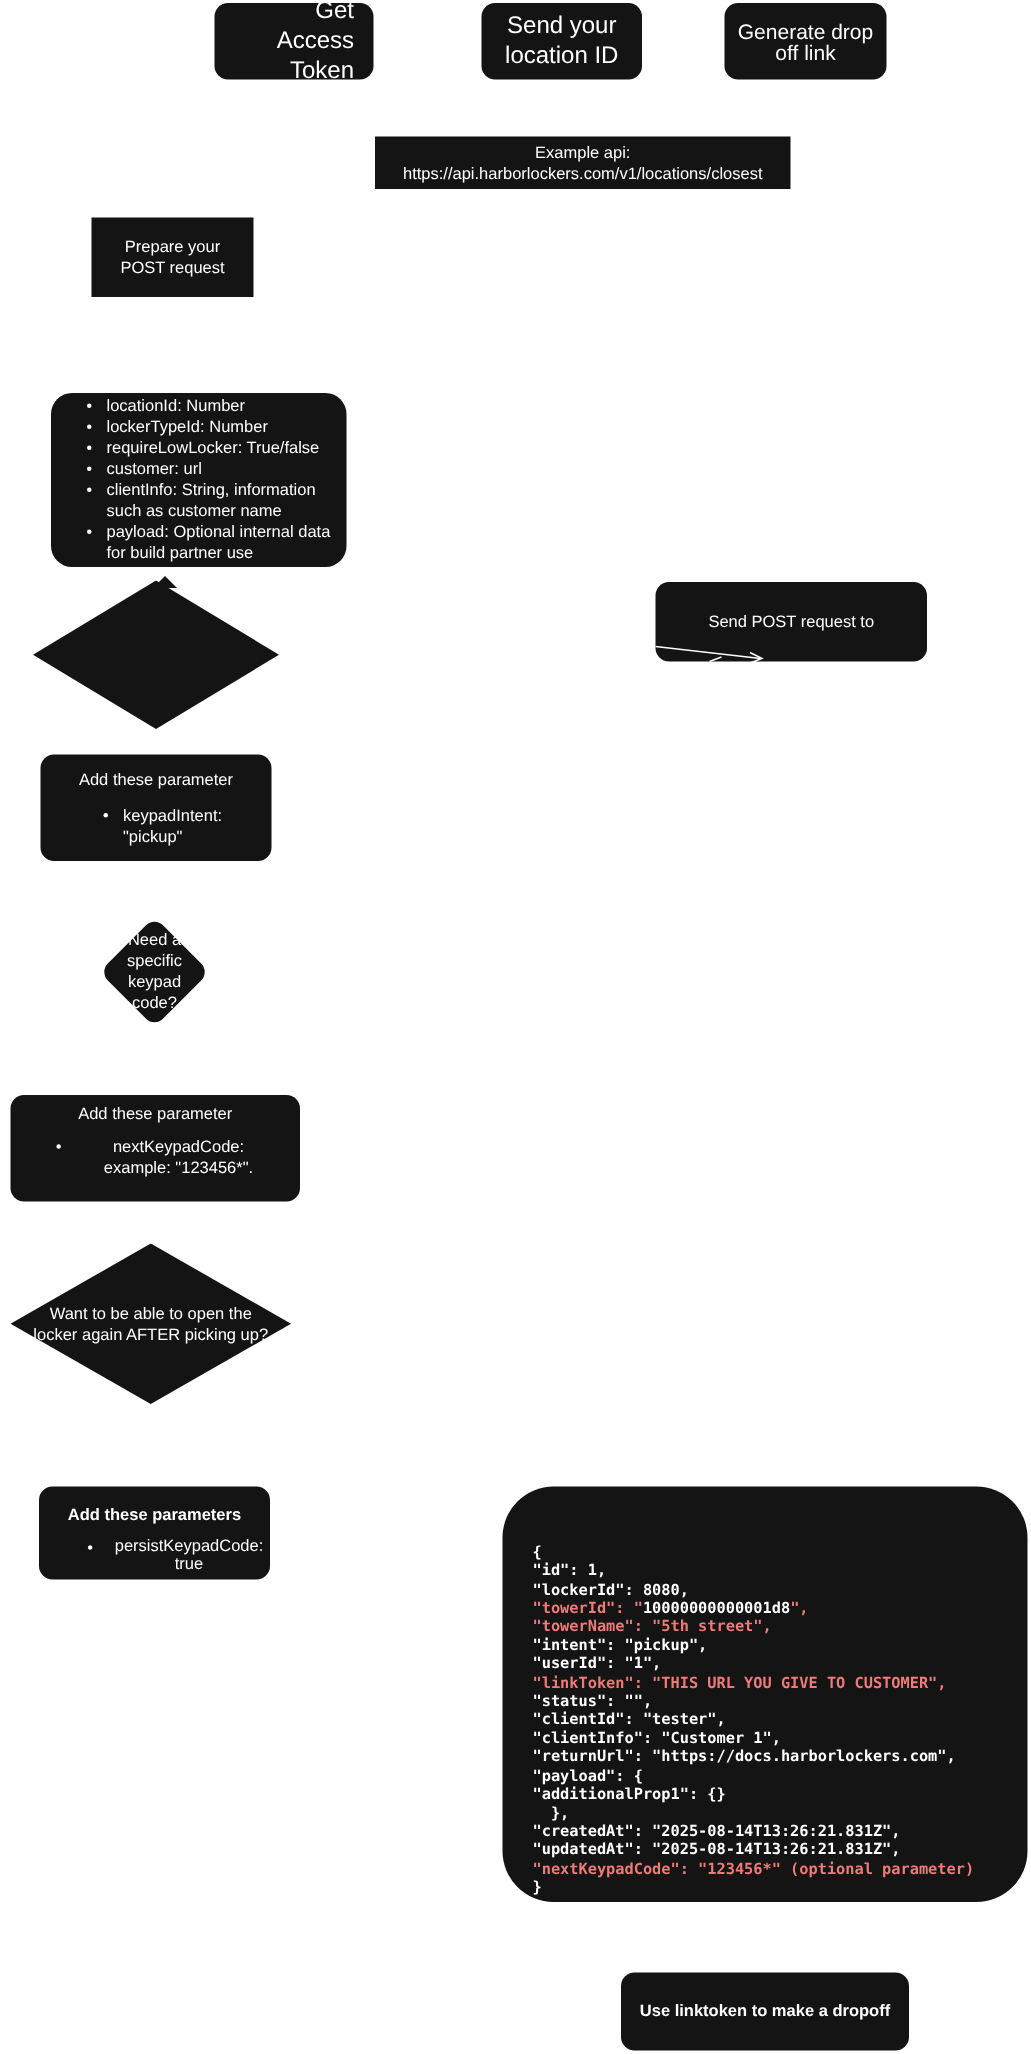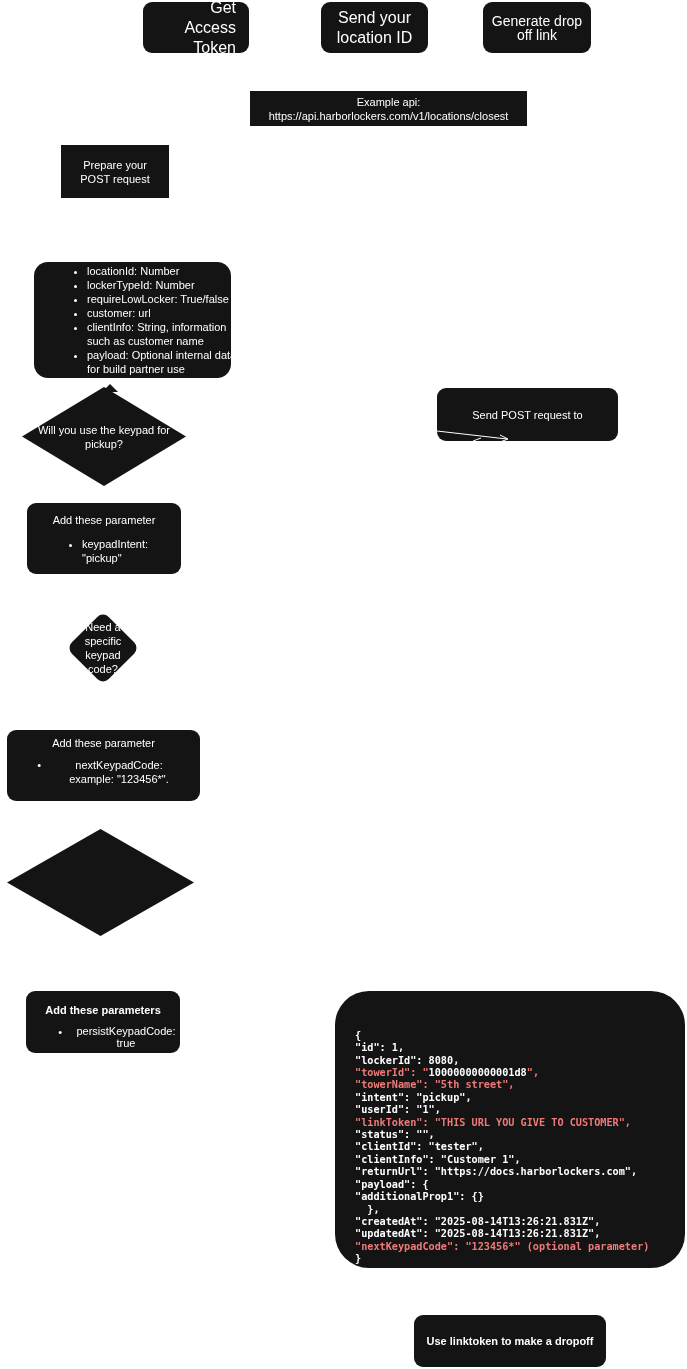--- a/index.html
+++ b/index.html
@@ -42,40 +42,39 @@
 
 <div class="node small" style="left:250px; top:55px; width:277px; height:35px;margin-top:36px;">
   <span>Example api:</span>
   <span>https://api.harborlockers.com/v1/locations/closest</span>
 </div>
 
 <div class="node small" style="left:61px; top:145px; width:108px; height:53px;">
   <span style="width:96px;">Prepare your POST request</span>
 </div>
 
-<div class="node rounded" style="left:34px; top:262px; width:197px; height:116px; border-radius:14px; align-items:flex-start;padding-left:16px;">
+<div class="node rounded" style="left:34px; top:262px; width:197px; height:116px; border-radius:14px; align-items:flex-start;">
   <ul class="params" id="req-params" style="padding-left:37px; width:190px; box-sizing:border-box;">
       <li>locationId: Number</li>
       <li>lockerTypeId: Number</li>
       <li>requireLowLocker: True/false</li>
       <li>customer: url</li>
       <li>clientInfo: String, information such as customer name</li>
       <li>payload: Optional internal data for build partner use</li>
     </ul>
 </div>
 
 <svg class="arrow-line" style="left:100px; top:380px;" width="20" height="12">
   <polygon points="2,12 10,4 18,12" fill="#141414"></polygon>
 </svg>
 
 <div class="diamond" style="left:22px; top:387px; width:164px; height:99px;">
   <svg width="164" height="99">
     <polygon points="82,0 164,49.5 82,99 0,49.5" fill="#141414"></polygon>
   </svg>
-  <div class="label" style="padding:0 10px;">Will you use the keypad for pickup?</div>
 </div>
 
 <div class="node rounded" style="left:27px; top:503px; width:154px; height:71px;">
   <div class="small" style="margin-bottom:10px;">Add these parameter</div>
   <ul class="params" style="padding-left:55px; width:100%; box-sizing:border-box;">
     <li>keypadIntent: "pickup"</li>
   </ul>
 </div>
 
 <div class="diamond" style="left:58px; top:603px; width:90px; height:90px;">
@@ -90,20 +89,21 @@
   <div class="small" style="display:flex; width:100%; text-align:left;">
     <span style="width:34px; text-align:right; padding-right:18px;">•</span>
     <span style="width:120px; text-align:center;">nextKeypadCode: example: "123456*".</span>
   </div>
 </div>
 
 <div class="diamond" style="left:7px; top:829px; width:187px; height:107px;">
   <svg width="187" height="107">
     <polygon points="93.5,0 187,53.5 93.5,107 0,53.5" fill="#141414"></polygon>
   </svg>
+  <div class="label" style="padding:0 12px;">Want to be able to open the locker again AFTER picking up?</div>
 </div>
 
 <div class="node rounded" style="left:26px; top:991px; width:154px; height:62px; justify-content:flex-start; padding-top:12px;">
   <div class="small" style="margin-bottom:8px;font-weight:bold;">Add these parameters</div>
   <div class="small" style="display:flex; width:100%; text-align:left;">
     <span style="width:36px; text-align:right; padding-right:14px;">•</span>
     <span style="width:100px; text-align:center; line-height:12px;">persistKeypadCode: true</span>
   </div>
 </div>
 

